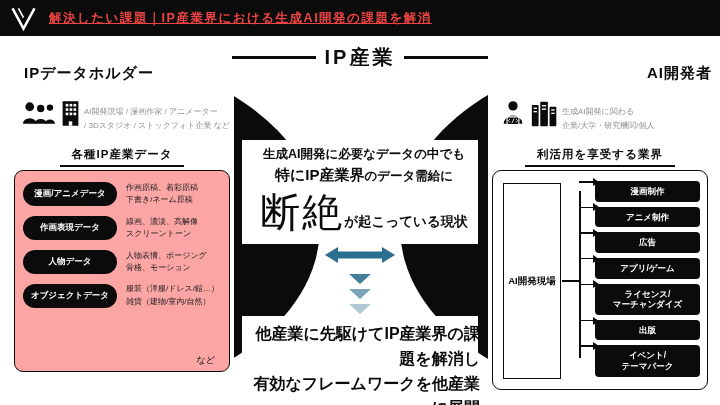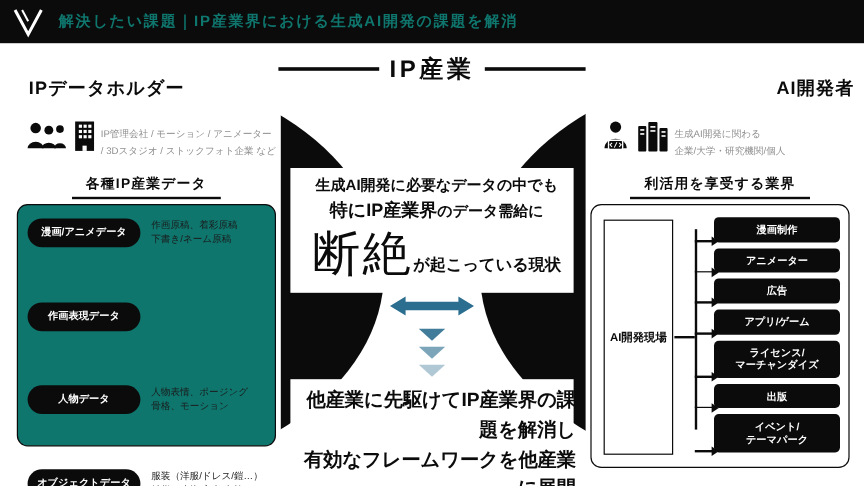--- a/index.html
+++ b/index.html
@@ -2,21 +2,21 @@
 <html style="--accent: #2c6e8f; --ink: #0b0b0b;"><head>
 <meta charset="utf-8">
 <style>
   :root{ --ink:#0b0b0b; --accent:#2c6e8f; --gray:#8f8f8f; }
   *{ box-sizing:border-box; margin:0; padding:0; }
   body{ margin:0; background:#e8e8e8; font-family:"Liberation Sans","DejaVu Sans",sans-serif; }
   .slide{ position:relative; width:720px; height:405px; background:#fff; overflow:hidden; color:var(--ink); }
 
   
   .header{ position:absolute; top:0; left:0; right:0; height:36px; background:var(--ink); display:flex; align-items:center; padding-left:10px; z-index:10; }
-  .header-title{ margin-left:12px; color:#0f766e; font-weight:bold; font-size:12.5px; letter-spacing:1.5px; }
+  .header-title{ margin-left:12px; color:#ef4444; font-weight:bold; font-size:12.5px; letter-spacing:1.5px;text-decoration:underline; }
 
   
   .blob{ position:absolute; width:505px; height:348px; top:53px; background:var(--ink); border-radius:50%; z-index:1; }
   .blob-left{ left:-185px; } .blob-right{ right:-185px; }
   .mask{ position:absolute; background:#fff; z-index:2; }
   .mask-left{ left:0; top:36px; width:234px; height:369px; }
   .mask-right{ right:0; top:36px; width:232px; height:369px; }
   .mask-ct{ left:234px; top:36px; width:252px; height:50px; }
   .mask-cm{ left:242px; top:140px; width:236px; height:104px; }
   .mask-cb{ left:242px; top:316px; width:236px; height:50px; }
@@ -33,21 +33,21 @@
   .lh{ left:24px; top:64px; } .rh{ left:488px; top:64px; width:224px; text-align:right; }
   .icon-row{ display:flex; align-items:flex-end; gap:4px; }
   .licons{ left:22px; top:100px; } .ricons{ left:500px; top:100px; gap:5px; }
   .small-desc{ font-size:8px; color:var(--gray); line-height:1.7; white-space:pre-line; }
   .ldesc{ left:84px; top:105px; } .rdesc{ left:562px; top:105px; }
   .subhead-wrap{ width:216px; text-align:center; }
   .lsub{ left:14px; top:144px; } .rsub{ left:492px; top:144px; }
   .subhead{ display:inline-block; font-size:11.5px; font-weight:800; letter-spacing:1px; border-bottom:2px solid var(--ink); padding:0 12px 3px; }
 
   
-  .left-card{ left:14px; top:170px; width:216px; height:202px; background:#0f766e; border:1.3px solid var(--ink); border-radius:9px; padding:11px 8px 4px 8px; display:flex; flex-direction:column;gap:36px; }
+  .left-card{ left:14px; top:170px; width:216px; height:202px; background:#fca5a5; border:1.3px solid var(--ink); border-radius:9px; padding:11px 8px 4px 8px; display:flex; flex-direction:column; }
   .lrow{ display:flex; align-items:center; margin-bottom:9px; }
   .lpill{ width:94px; flex-shrink:0; background:var(--ink); color:#fff; border-radius:12px; font-size:8.5px; font-weight:700; text-align:center; padding:6px 0; }
   .lrow-desc{ margin-left:9px; font-size:8px; line-height:1.55; color:#1a1a1a; white-space:pre-line; }
   .letc{ margin-top:auto; text-align:right; font-size:9px; padding-right:6px; }
 
   
   .ctext{ width:244px; text-align:center; }
   .c1{ left:242px; top:146px; font-size:12.5px; font-weight:700; }
   .c2{ left:242px; top:166px; }
   .c2-em{ font-size:15px; font-weight:800; } .c2-rest{ font-size:12.5px; font-weight:700; }
@@ -58,21 +58,21 @@
   .tri{ width:0; height:0; border-left:11px solid transparent; border-right:11px solid transparent; border-top:10px solid var(--accent); margin:0 auto 5px; }
   .tri-1{ opacity:.9; } .tri-2{ opacity:.62; } .tri-3{ opacity:.38; }
   .cbot{ left:240px; top:322px; width:240px; text-align:right; font-size:16px; font-weight:700; line-height:1.55; }
 
   
   .right-card{ left:492px; top:170px; width:216px; height:220px; background:#fff; border:1.3px solid var(--ink); border-radius:9px; }
   .hub{ position:absolute; left:10px; top:12px; width:58px; height:196px; border:1.3px solid var(--ink); display:flex; align-items:center; justify-content:center; font-size:9.5px; font-weight:800; text-align:center; }
   .hub-link{ position:absolute; left:69px; top:109px; width:17px; height:1.5px; background:var(--ink); }
   .trunk{ position:absolute; left:86px; top:20px; width:1.5px; height:167px; background:var(--ink); }
   .pills{ position:absolute; left:86px; top:10px; right:7px; display:flex; flex-direction:column; gap:5px; }
-  .prow{ display:flex; align-items:flex-end; }
+  .prow{ display:flex; align-items:flex-start; }
   .branch{ width:16px; height:1.5px; background:var(--ink); position:relative; flex-shrink:0; }
   .branch::after{ content:""; position:absolute; right:-4px; top:-3.2px; width:0; height:0; border-left:6px solid var(--ink); border-top:4px solid transparent; border-bottom:4px solid transparent; }
   .rpill{ flex:1; background:var(--ink); color:#fff; border-radius:4px; text-align:center; font-size:8.5px; font-weight:700; padding:5px 2px; line-height:1.25; white-space:pre-line; }
 </style>
 </head>
 <body>
 
 <div class="slide">
 
   <div class="header">
@@ -122,34 +122,36 @@
             <rect x="11" y="9" width="3" height="3"></rect>
             <rect x="15.5" y="9" width="3" height="3"></rect>
           <rect x="6.5" y="14" width="3" height="3"></rect>
             <rect x="11" y="14" width="3" height="3"></rect>
             <rect x="15.5" y="14" width="3" height="3"></rect>
           <rect x="10" y="24" width="4" height="5"></rect>
         </g>
       </svg>
     </span>
   </div>
-  <div class="z small-desc ldesc">IP管理会社 / モーション / アニメーター
+  <div class="z small-desc ldesc">AI開発現場 / 漫画作家 / アニメーター
 / 3Dスタジオ / ストックフォト企業 など</div>
   <div class="z subhead-wrap lsub">
     <span class="subhead">各種IP産業データ</span>
   </div>
 
   <div class="z left-card">
     <div class="lrow">
       <span class="lpill">漫画/アニメデータ</span>
       <span class="lrow-desc">作画原稿、着彩原稿
 下書き/ネーム原稿</span>
     </div>
     <div class="lrow">
       <span class="lpill">作画表現データ</span>
+      <span class="lrow-desc">線画、濃淡、高解像
+スクリーントーン</span>
     </div>
     <div class="lrow">
       <span class="lpill">人物データ</span>
       <span class="lrow-desc">人物表情、ポージング
 骨格、モーション</span>
     </div>
     <div class="lrow">
       <span class="lpill">オブジェクトデータ</span>
       <span class="lrow-desc">服装（洋服/ドレス/鎧…）
 雑貨（建物/室内/自然）</span>
@@ -215,21 +217,21 @@
     <div class="hub">AI開発現場</div>
     <div class="hub-link"></div>
     <div class="trunk"></div>
     <div class="pills">
       <div class="prow">
         <span class="branch"></span>
         <span class="rpill">漫画制作</span>
       </div>
       <div class="prow">
         <span class="branch"></span>
-        <span class="rpill">アニメーター</span>
+        <span class="rpill">アニメ制作</span>
       </div>
       <div class="prow">
         <span class="branch"></span>
         <span class="rpill">広告</span>
       </div>
       <div class="prow">
         <span class="branch"></span>
         <span class="rpill">アプリ/ゲーム</span>
       </div>
       <div class="prow">

